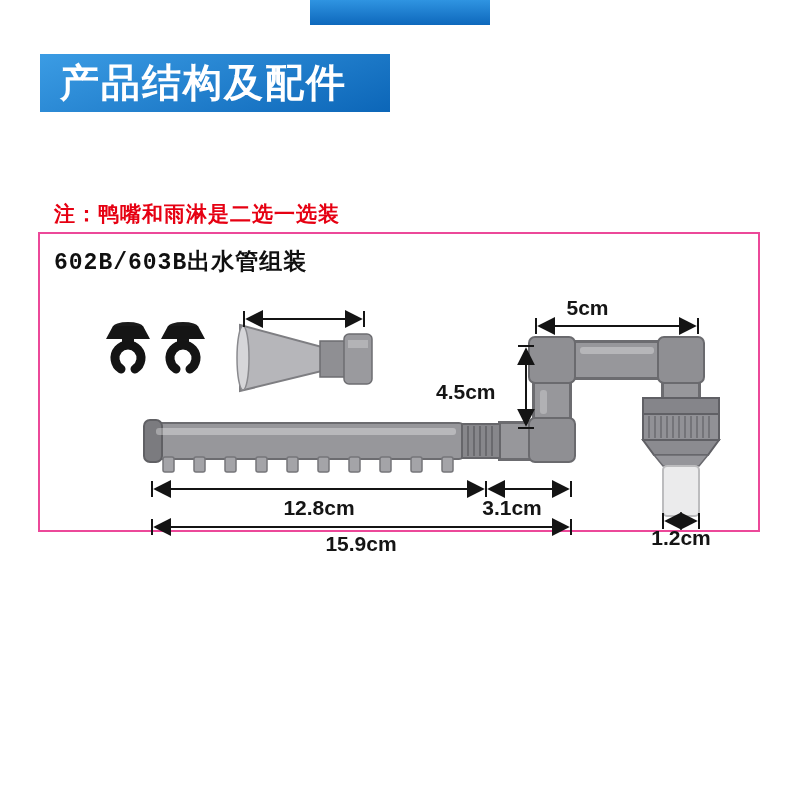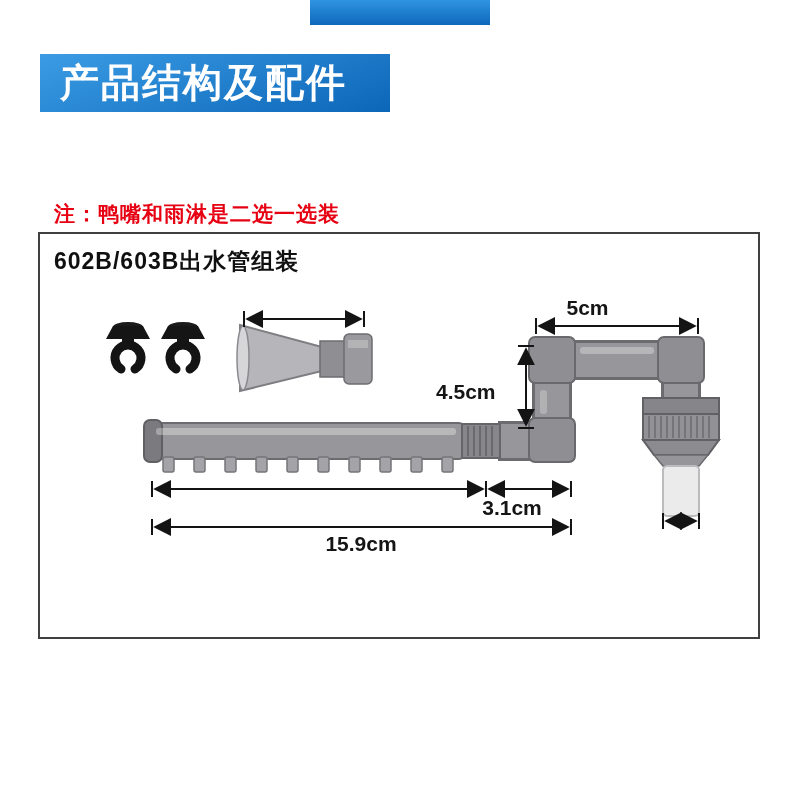--- a/index.html
+++ b/index.html
@@ -5,21 +5,21 @@
   html,body{margin:0;padding:0;background:#ffffff;}
   .stage{position:relative;width:800px;height:800px;background:#ffffff;overflow:hidden;
          font-family:"Liberation Sans",sans-serif;}
   .top-strip{position:absolute;left:310px;top:0;width:180px;height:25px;
              background:linear-gradient(180deg,#2f94e1,#0e68bc);}
   .banner{position:absolute;left:40px;top:54px;width:350px;height:58px;
           background:linear-gradient(160deg,#3b9ce4,#0c66b8);
           display:flex;align-items:center;box-sizing:border-box;padding-left:20px;}
   .banner-title{color:#ffffff;font-size:39px;font-weight:bold;letter-spacing:2px;white-space:nowrap;}
   .note{position:absolute;left:54px;top:164px;color:#e60012;font-size:21px;font-weight:bold;letter-spacing:1px;margin-top:36px;}
-  .panel{position:absolute;left:38px;top:232px;width:722px;height:407px;border:2px solid #404040;box-sizing:border-box;}
+  .panel{position:absolute;left:38px;top:232px;width:722px;height:300px;border:2px solid #ec4899;box-sizing:border-box;font-family:Liberation Mono, monospace;}
   .panel-title{position:absolute;left:14px;top:12px;font-size:23px;font-weight:bold;color:#101010;letter-spacing:1px;}
   .draw{position:absolute;left:0;top:0;width:800px;height:800px;}
   .dim{position:absolute;font-size:21px;font-weight:600;color:#151515;text-align:center;white-space:nowrap;}
 </style>
 </head>
 <body>
 
 <div class="stage">
 
   <div class="top-strip"></div>
@@ -132,16 +132,18 @@
       <line x1="155" y1="527" x2="568" y2="527" marker-start="url(#arw)" marker-end="url(#arw)"></line>
 
       <line x1="663" y1="513" x2="663" y2="529"></line>
       <line x1="699" y1="513" x2="699" y2="529"></line>
       <line x1="666" y1="521" x2="696" y2="521" marker-start="url(#arw)" marker-end="url(#arw)"></line>
     </g>
   </svg>
 
   <div class="dim" style="left:507px;top:296px;width:161px;">5cm</div>
   <div class="dim" style="left:436px;top:380px;width:84px;text-align:left;">4.5cm</div>
+  <div class="dim" style="left:239px;top:496px;width:160px;">12.8cm</div>
   <div class="dim" style="left:452px;top:496px;width:120px;">3.1cm</div>
   <div class="dim" style="left:281px;top:532px;width:160px;">15.9cm</div>
+  <div class="dim" style="left:621px;top:526px;width:120px;">1.2cm</div>
 
 </div>
 
 </body></html>

